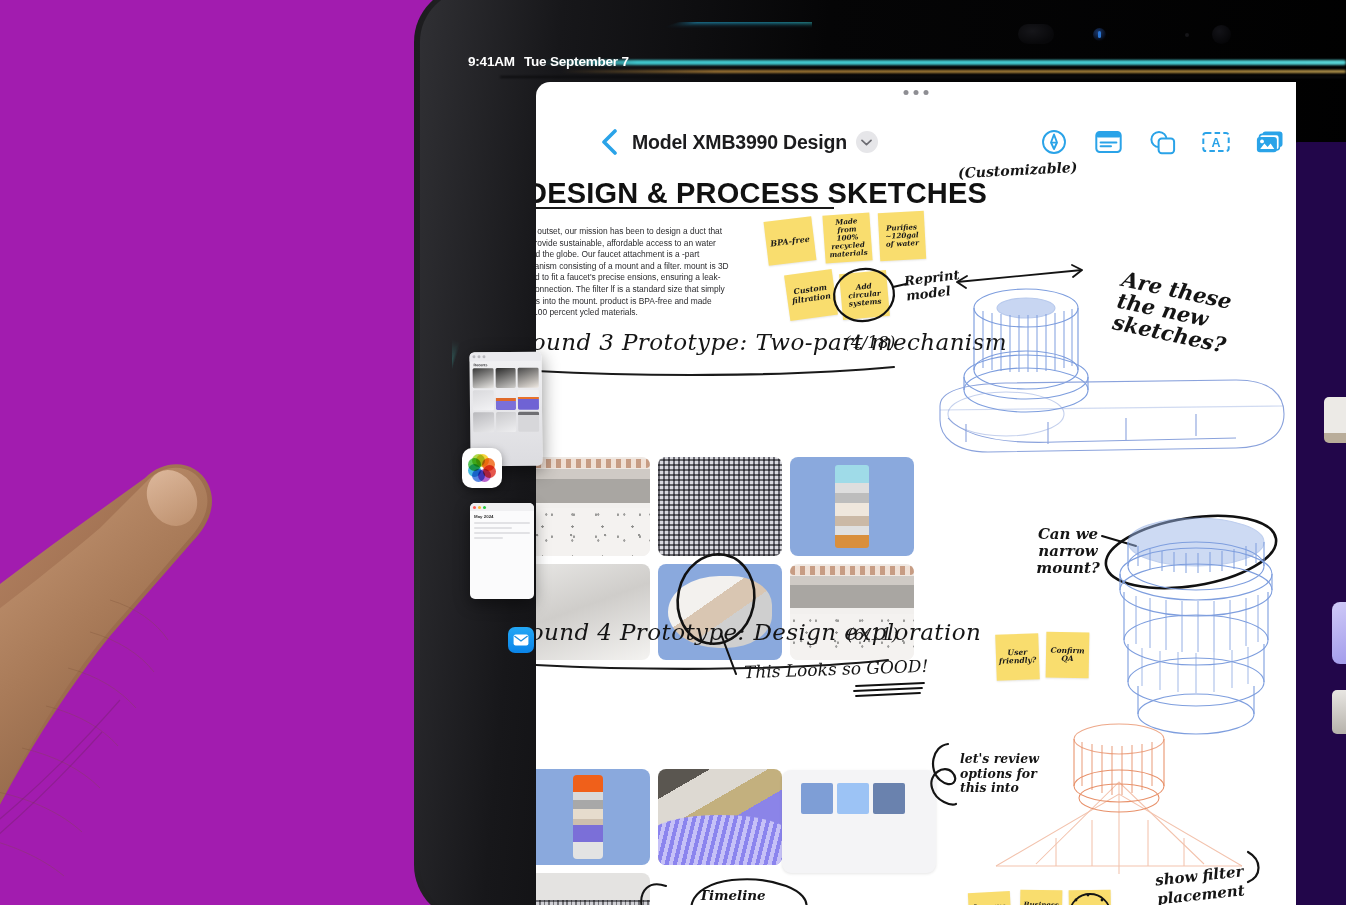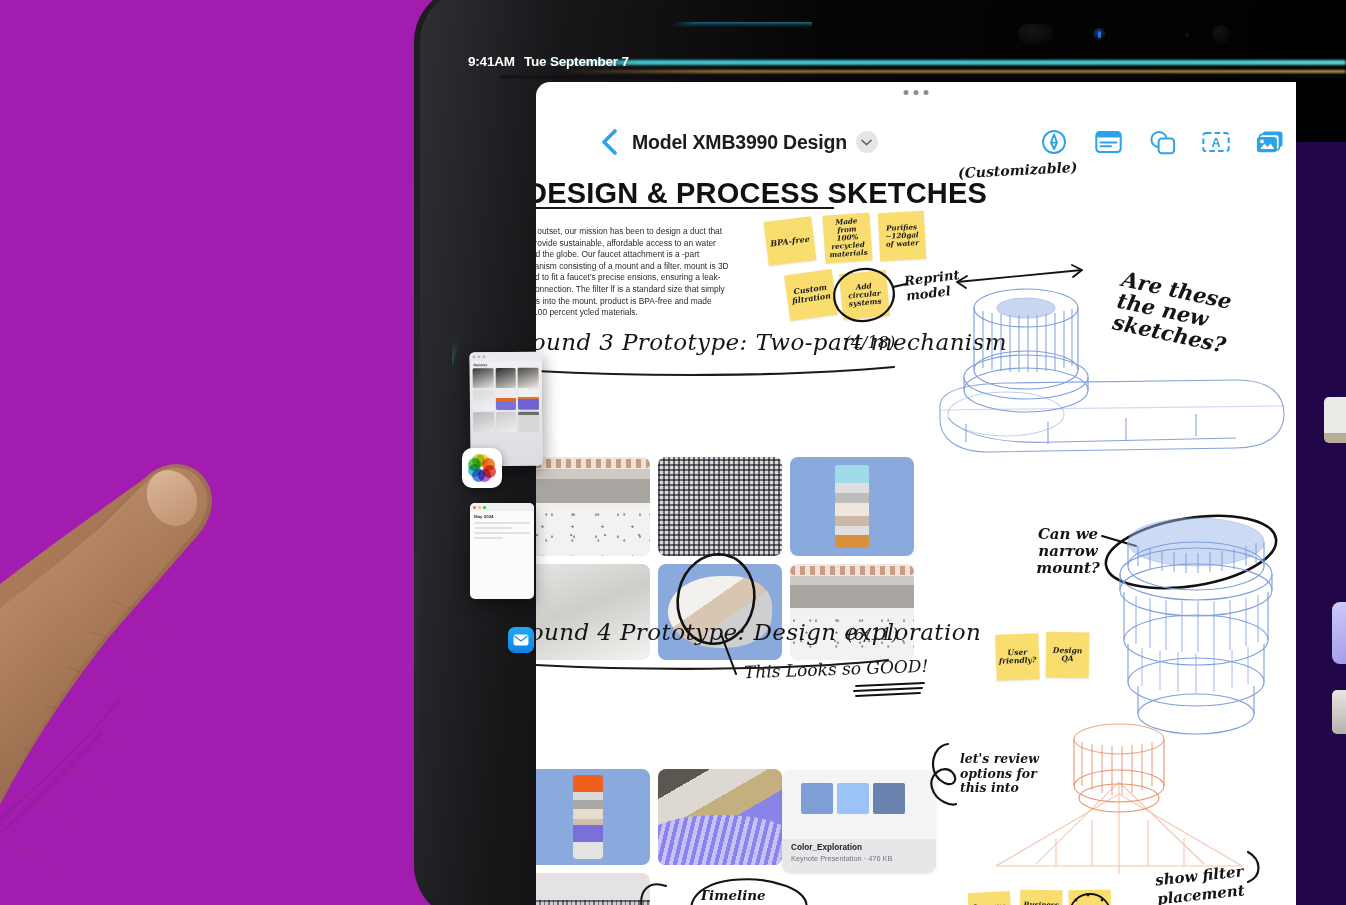--- a/index.html
+++ b/index.html
@@ -358,24 +358,20 @@
         <div></div>
         <div class="ph ph-mesh2"></div>
       </div>
 
       <div class="filecard">
         <div class="swatches">
           <div class="sw" style="background:#7e9ed6"></div>
           <div class="sw" style="background:#9cc3f5"></div>
           <div class="sw" style="background:#6a82ae"></div>
         </div>
-        <div class="meta">
-          <div class="fc-name">Color_Exploration</div>
-          <div class="fc-sub">Keynote Presentation · 476 KB</div>
-        </div>
       </div>
 
       <svg class="overlay">
         <path d="M130 712 C 95 700, 96 756, 140 764 C 200 772, 262 762, 270 736 C 276 716, 236 702, 196 706
                  C 150 711, 142 745, 178 753 C 226 763, 282 747, 318 740 C 356 733, 386 746, 380 760
                  C 374 772, 350 770, 352 757 C 354 744, 382 742, 394 752 C 404 760, 398 770, 388 766" fill="none" stroke="#141414" stroke-width="2.1" stroke-linecap="round"></path>
       </svg>
       <div class="hw hw-note" style="position:absolute;left:163px;top:714px;width:96px;white-space:normal;font-size:13.5px;line-height:15px;">Timeline needs updating</div>
 
       <div class="hw hw-note" style="position:absolute;left:422px;top:-12px;font-size:14px;transform:rotate(-3deg);">(Customizable)</div>
@@ -445,21 +441,21 @@
           <g opacity=".65">
             <path d="M606 474 L606 512 M624 477 L624 516 M642 478 L642 518 M660 479 L660 519
                      M678 478 L678 518 M696 476 L696 514 M712 473 L712 510"></path>
           </g>
           <ellipse cx="660" cy="540" rx="58" ry="20"></ellipse>
           <path d="M602 512 L602 540 M718 512 L718 540"></path>
         </g>
       </svg>
 
       <div class="sticky" style="left:460px;top:460px;width:43px;height:46px;font-size:7.6px;transform:rotate(-2deg);padding:3px;">User friendly?</div>
-      <div class="sticky" style="left:510px;top:458px;width:43px;height:46px;font-size:7.6px;transform:rotate(1deg);padding:3px;">Design QA</div>
+      <div class="sticky" style="left:510px;top:458px;width:43px;height:46px;font-size:7.6px;transform:rotate(1deg);padding:3px;">Confirm QA</div>
 
       <svg class="overlay">
         <g stroke="#e8916a" fill="none" stroke-width="1.05">
           <ellipse cx="583" cy="565" rx="45" ry="15" opacity=".8"></ellipse>
           <path d="M538 565 L538 612 M628 565 L628 612"></path>
           <ellipse cx="583" cy="612" rx="45" ry="16"></ellipse>
           <g opacity=".85">
             <path d="M546 568 L546 612 M556 570 L556 616 M566 571 L566 619 M576 572 L576 621 M586 572 L586 621
                      M596 571 L596 619 M606 570 L606 616 M616 568 L616 612"></path>
           </g>

